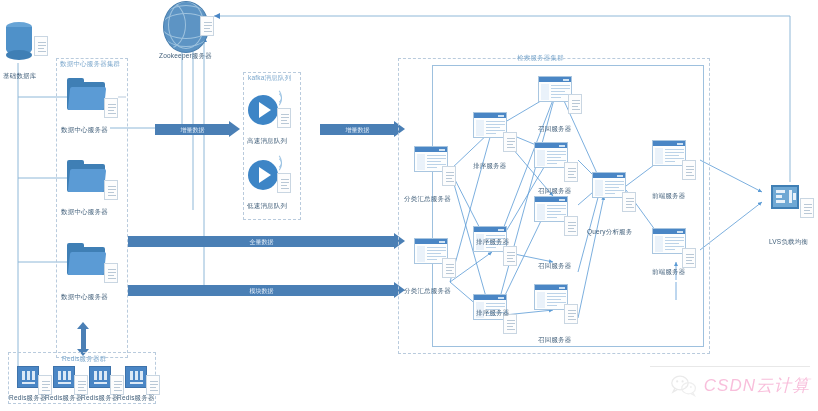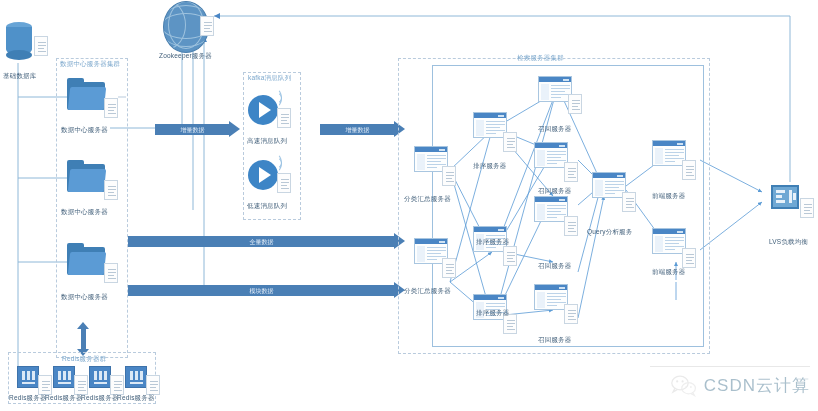--- a/index.html
+++ b/index.html
@@ -57,21 +57,21 @@
   .bigarrow .shaft{position:absolute;left:0;top:0;height:11px;background:#4a7fb5;width:calc(100% - 10px);}
   .bigarrow .head{position:absolute;right:0;top:-3px;width:0;height:0;border-left:11px solid #4a7fb5;border-top:8.5px solid transparent;border-bottom:8.5px solid transparent;}
   .bigarrow .t{position:absolute;left:0;top:1.5px;width:calc(100% - 10px);text-align:center;font-size:6px;color:#eaf2fb;}
   
   .udarrow{position:absolute;width:13px;height:34px;}
   .udarrow .s{position:absolute;left:4px;top:6px;width:5px;height:22px;background:#4a7fb5;}
   .udarrow .u{position:absolute;left:0;top:0;width:0;height:0;border-bottom:7px solid #4a7fb5;border-left:6.5px solid transparent;border-right:6.5px solid transparent;}
   .udarrow .d{position:absolute;left:0;bottom:0;width:0;height:0;border-top:7px solid #4a7fb5;border-left:6.5px solid transparent;border-right:6.5px solid transparent;}
   
   .wm{position:absolute;right:8px;bottom:14px;display:flex;align-items:center;gap:7px;opacity:.35;}
-  .wm .txt{font-size:17px;color:#0c4a6e;letter-spacing:1px;}
+  .wm .txt{font-size:17px;color:#ec4899;letter-spacing:1px;font-style:italic;}
   .wmbar{position:absolute;right:8px;bottom:44px;width:160px;height:1px;background:#d8d8d8;opacity:.6;}
 </style>
 </head>
 <body>
 
 <div id="canvas">
 
   <svg class="svgwrap">
     <defs>
       <marker id="ah" markerWidth="7" markerHeight="7" refX="6" refY="3" orient="auto">

